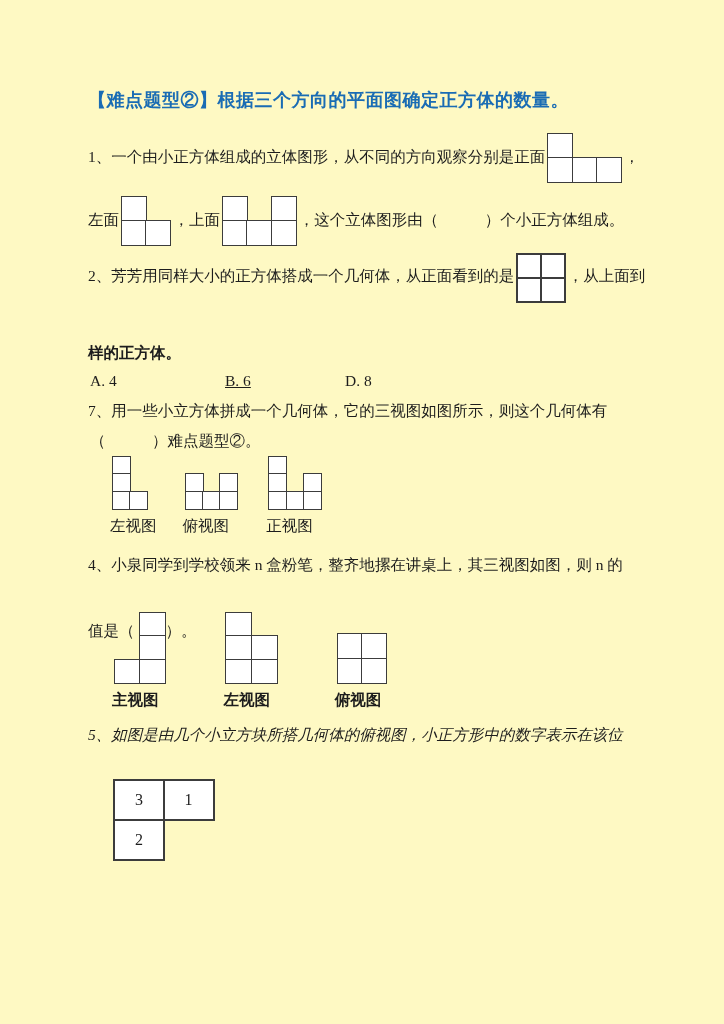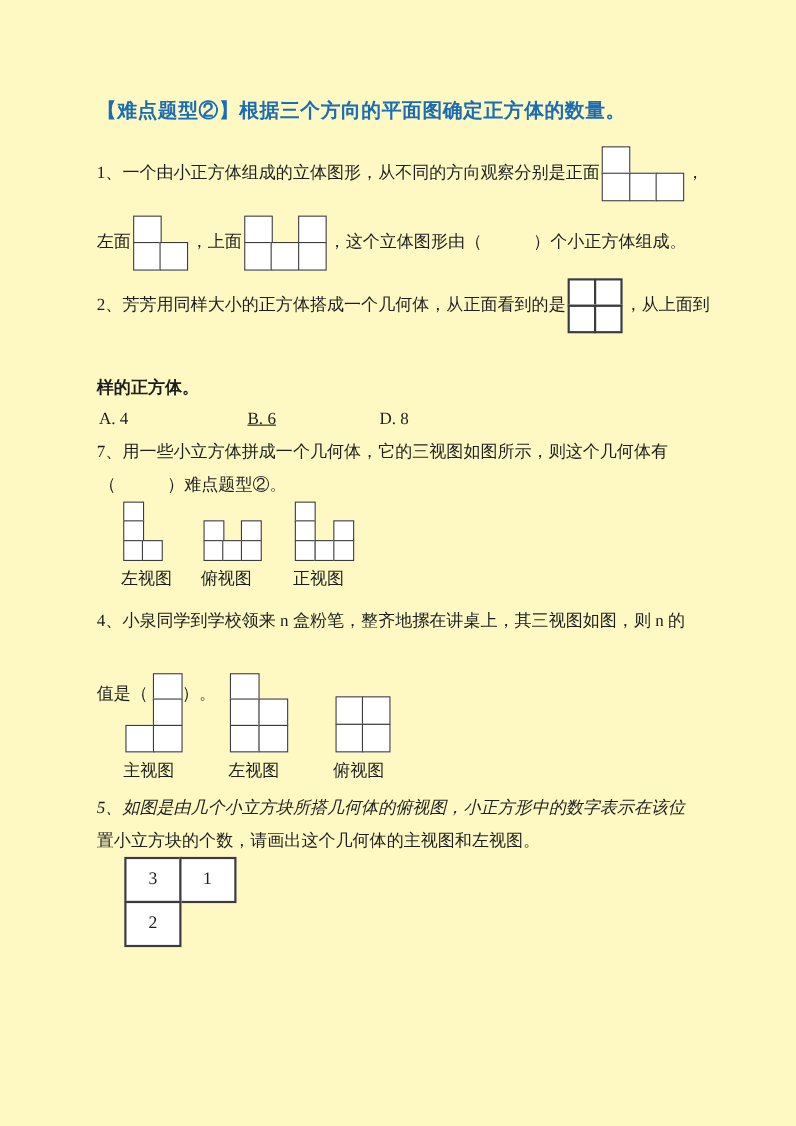--- a/index.html
+++ b/index.html
@@ -197,21 +197,21 @@
     </div>
   </div>
 
   <div class="line" style="left:88px; top:550px;">
     <span>4、小泉同学到学校领来 n 盒粉笔，整齐地摞在讲桌上，其三视图如图，则 n 的</span>
   </div>
   <div class="line" style="left:88px; top:580px;margin-top:36px;">
     <span>值是（　　）。</span>
   </div>
 
-  <div class="fig-row" style="left:112px; top:612px; gap:39px;">
+  <div class="fig-row" style="left:112px; top:612px; gap:55px;font-weight:bold;">
     <div class="fig-col">
       <div class="grid" style="--cw:27px;--ch:25px;">
           <div class="grid-row">
             <div class="grid-cell empty"></div>
             <div class="grid-cell filled"></div>
           </div>
           <div class="grid-row">
             <div class="grid-cell empty"></div>
             <div class="grid-cell filled"></div>
           </div>
@@ -250,23 +250,20 @@
             <div class="grid-cell filled"></div>
           </div>
         </div>
       <div class="fig-label">俯视图</div>
     </div>
   </div>
 
   <div class="line" style="left:88px; top:720px;font-style:italic;">
     <span>5、如图是由几个小立方块所搭几何体的俯视图，小正方形中的数字表示在该位</span>
   </div>
-  <div class="line" style="left:88px; top:750px;">
-    <span>置小立方块的个数，请画出这个几何体的主视图和左视图。</span>
-  </div>
 
   <div class="block-grid" style="left:113px; top:779px;">
     <div class="grid bold" style="--cw:52px;--ch:42px; margin:0;">
         <div class="grid-row">
           <div class="grid-cell filled">3</div>
           <div class="grid-cell filled">1</div>
         </div>
         <div class="grid-row">
           <div class="grid-cell filled">2</div>
           <div class="grid-cell empty"></div>

